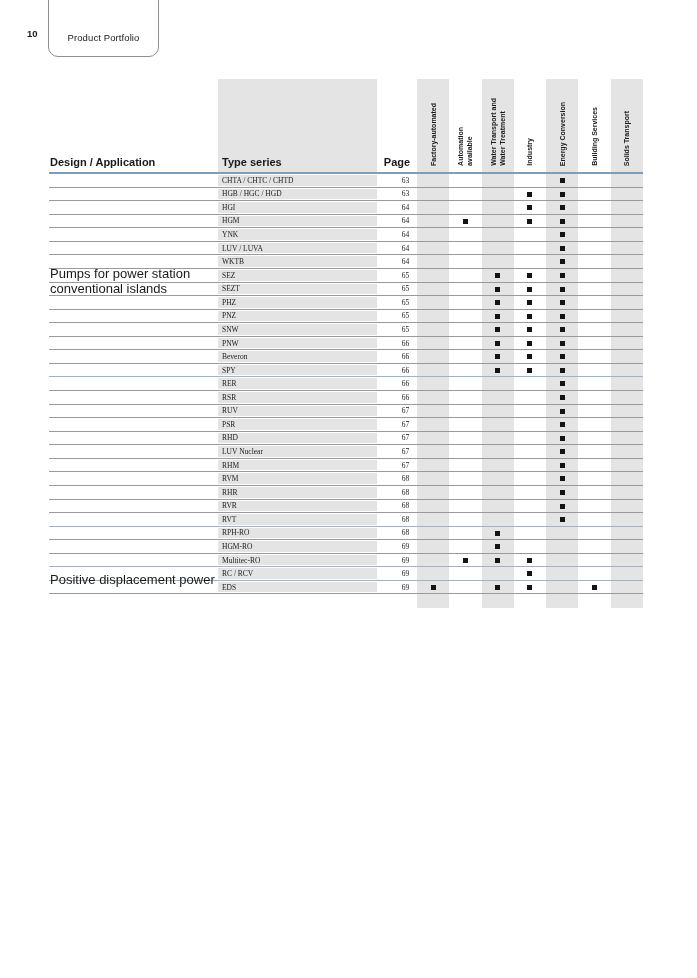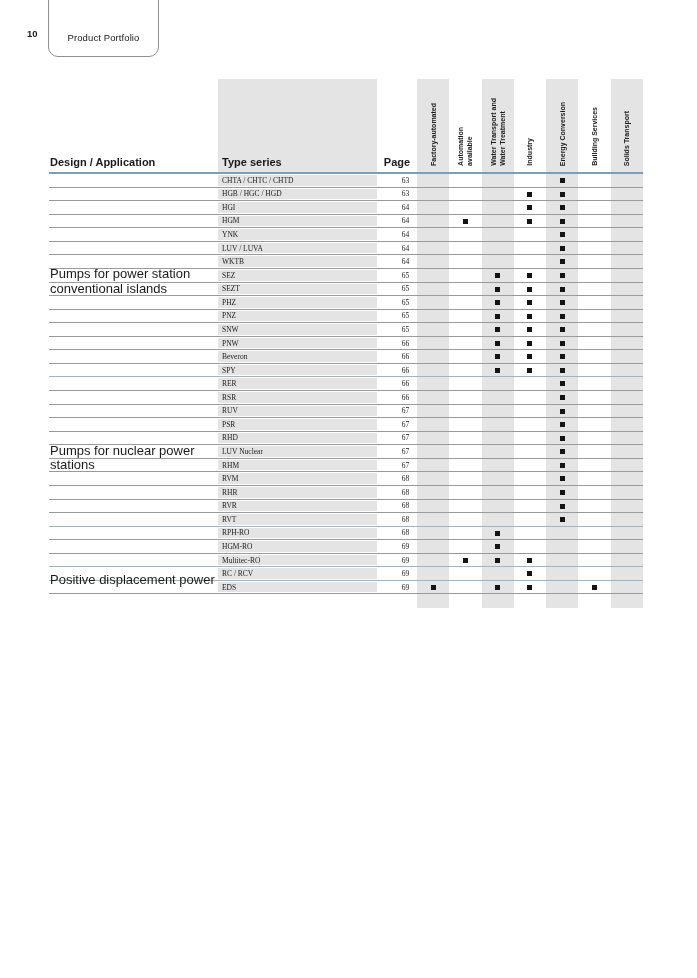--- a/index.html
+++ b/index.html
@@ -195,21 +195,20 @@
           </div>
           <div class="trow g-end">
             <div class="cell-type">SPY</div>
             <div class="cell-page">66</div>
             <span class="mark" style="left: 446.125px;"></span>
             <span class="mark" style="left: 478.375px;"></span>
             <span class="mark" style="left: 510.625px;"></span>
           </div>
         </div>
         <div class="tgroup">
-          <div class="g-label">Pumps for nuclear power stations</div>
           <div class="trow">
             <div class="cell-type">RER</div>
             <div class="cell-page">66</div>
             <span class="mark" style="left: 510.625px;"></span>
           </div>
           <div class="trow">
             <div class="cell-type">RSR</div>
             <div class="cell-page">66</div>
             <span class="mark" style="left: 510.625px;"></span>
           </div>

